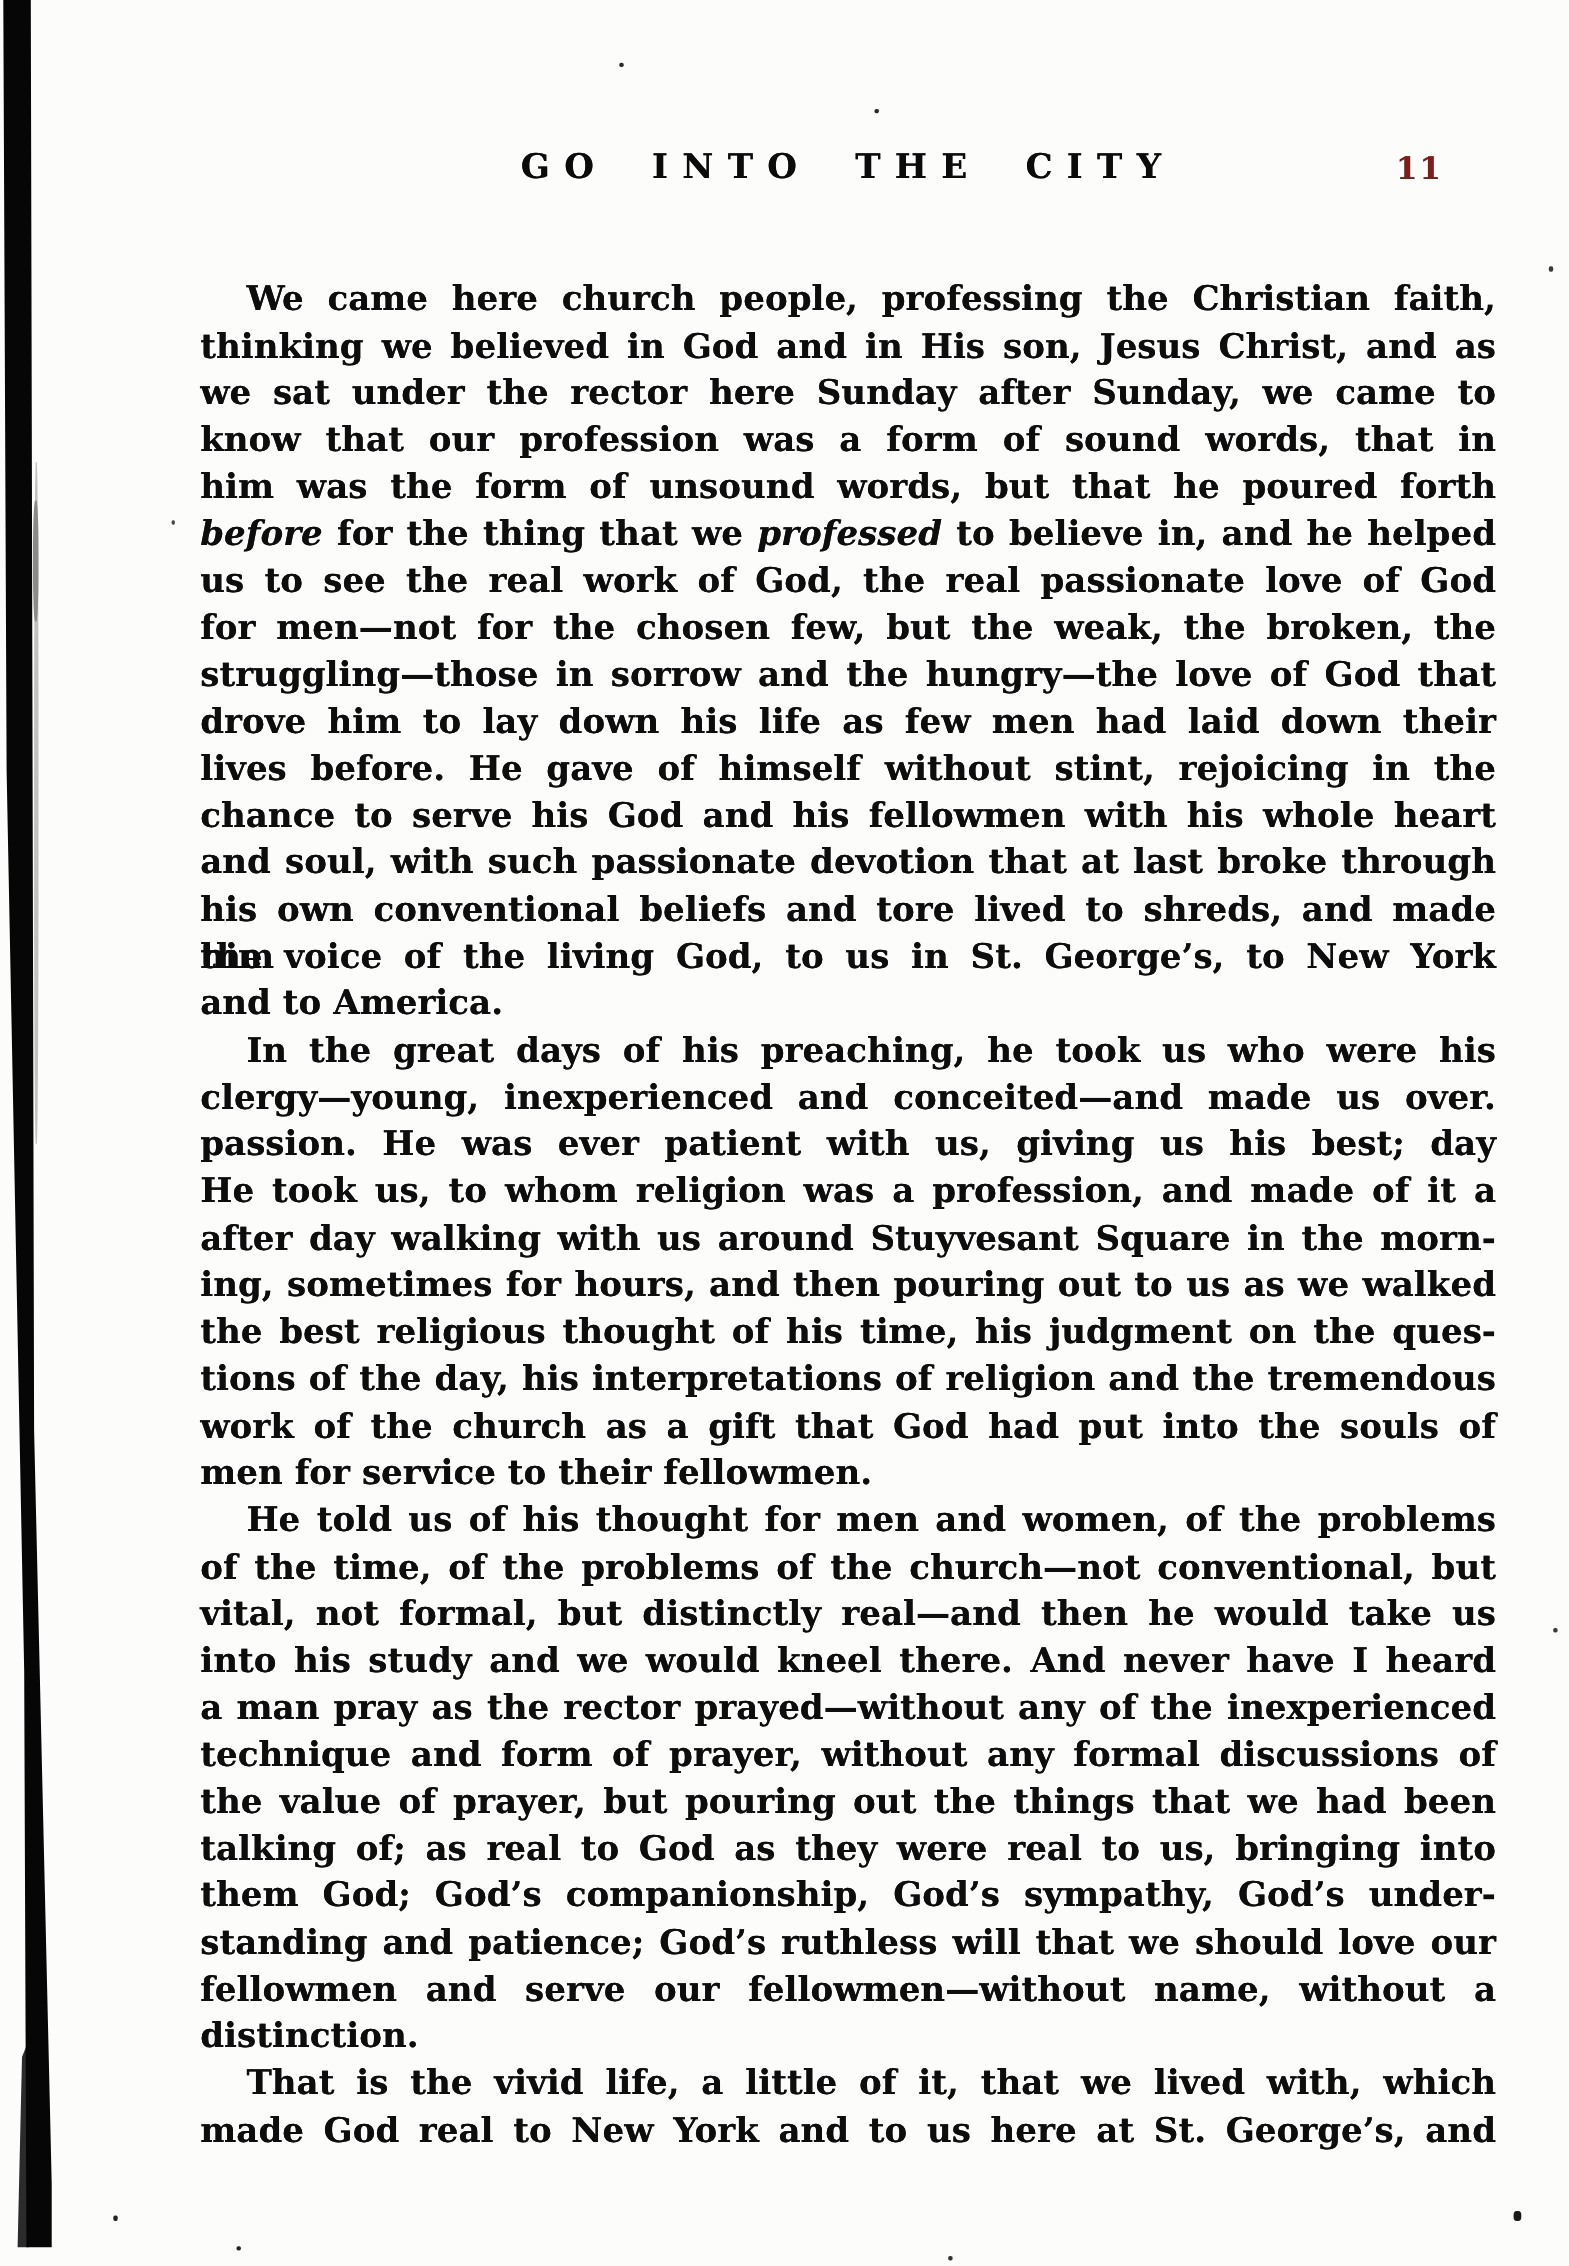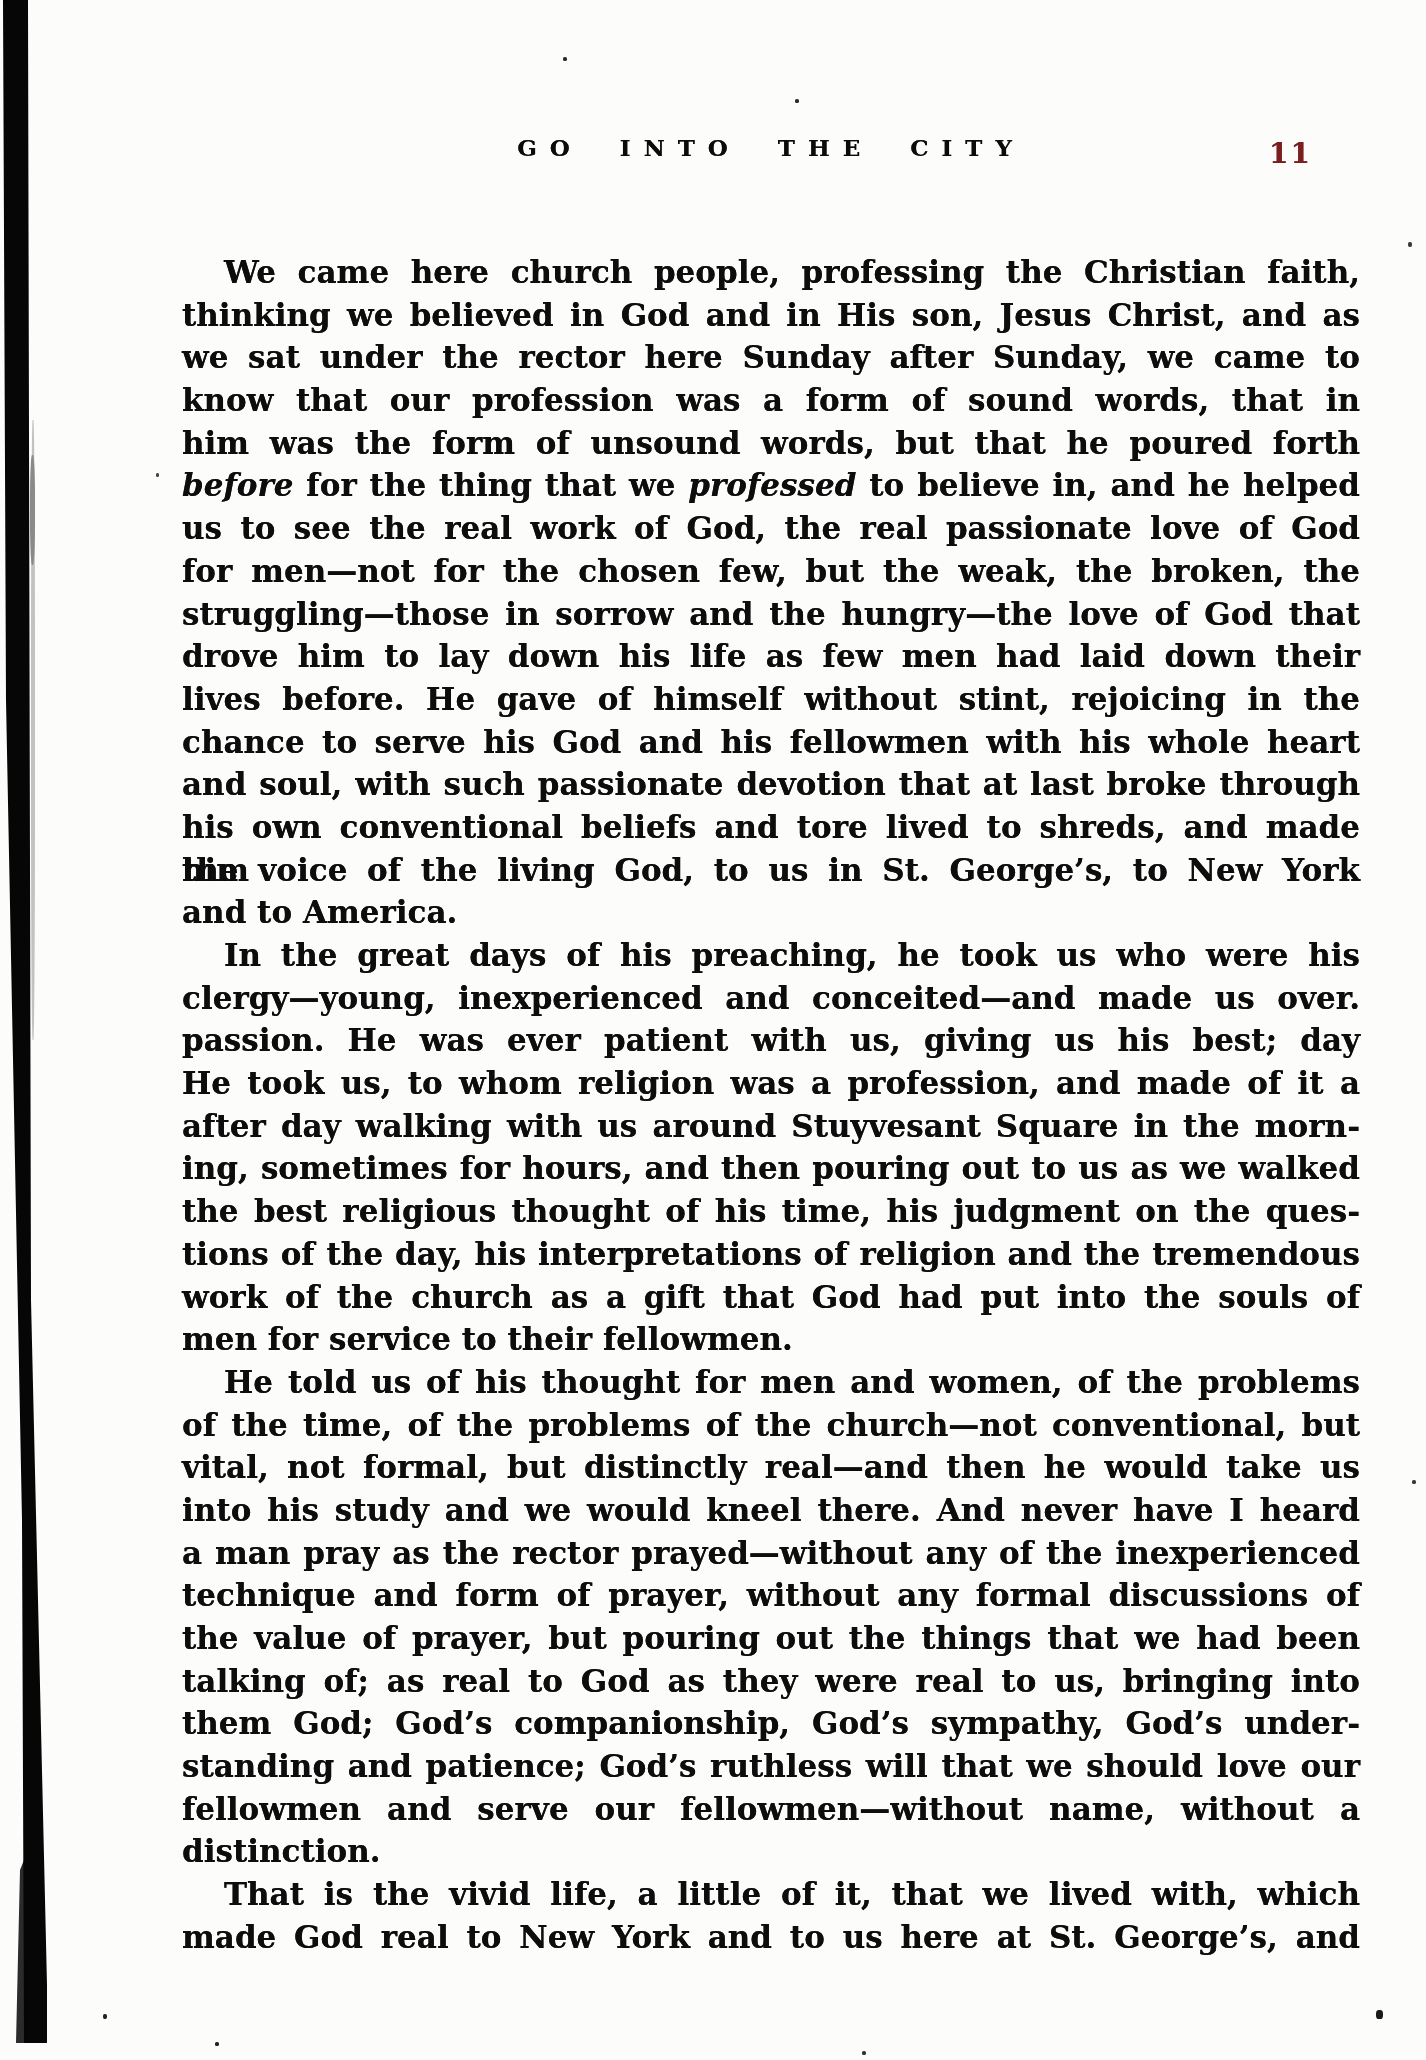--- a/index.html
+++ b/index.html
@@ -10,21 +10,21 @@
   }
   .page{position:absolute;inset:0;}
   
   .gutter{position:absolute;left:0;top:0;width:60px;height:2060px;}
   
   .artifact{position:absolute;background:#111;border-radius:40%;}
   
   .header{position:absolute;left:182px;top:134px;width:1178px;height:46px;}
   .running-title{
     position:absolute;left:0;right:0;text-align:center;
-    font-size:23px;font-weight:bold;color:#0b0b0b;
+    font-size:31px;font-weight:bold;color:#0b0b0b;
     letter-spacing:13px;word-spacing:16px;
     text-shadow:0 0 0.6px rgba(0,0,0,.75);
   }
   .page-number{
     position:absolute;right:48px;top:3px;
     font-size:28px;font-weight:bold;color:#7f1d1d;
     letter-spacing:2px;
     text-shadow:0 0 0.6px rgba(0,0,0,.75);
   }
   

